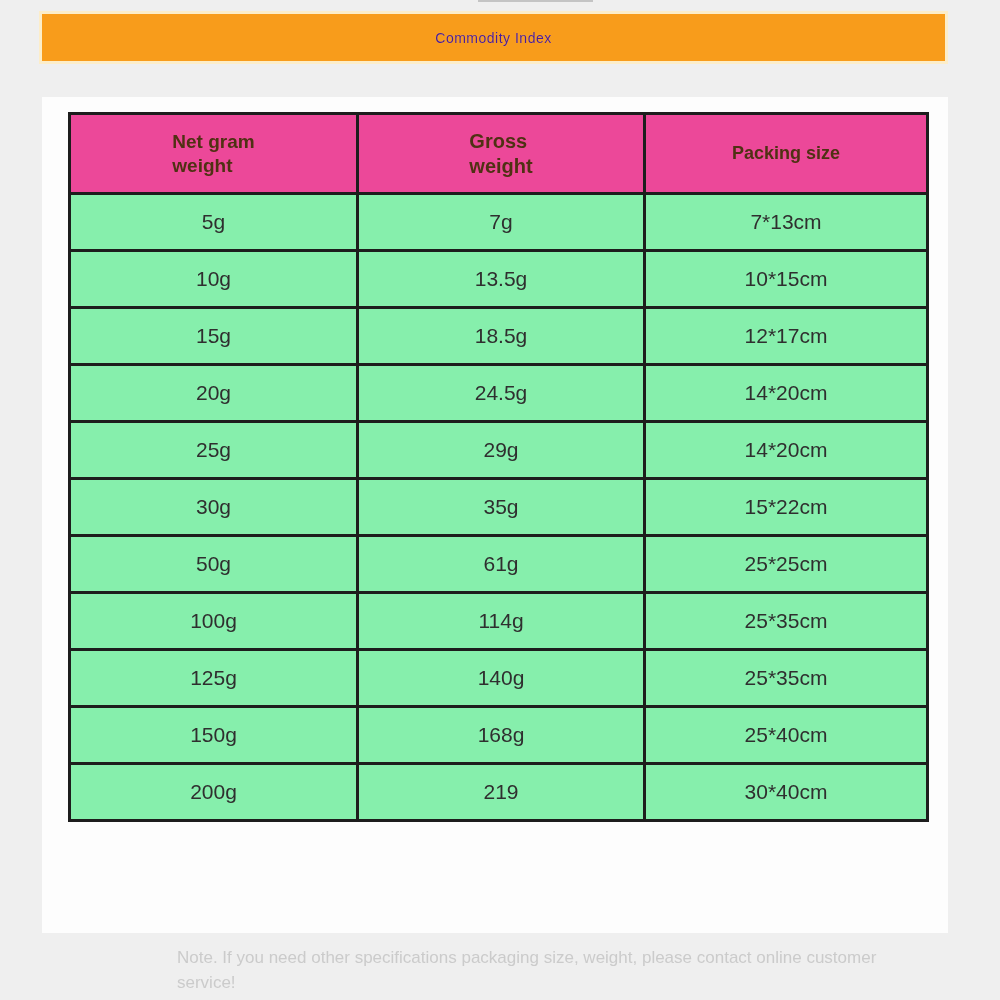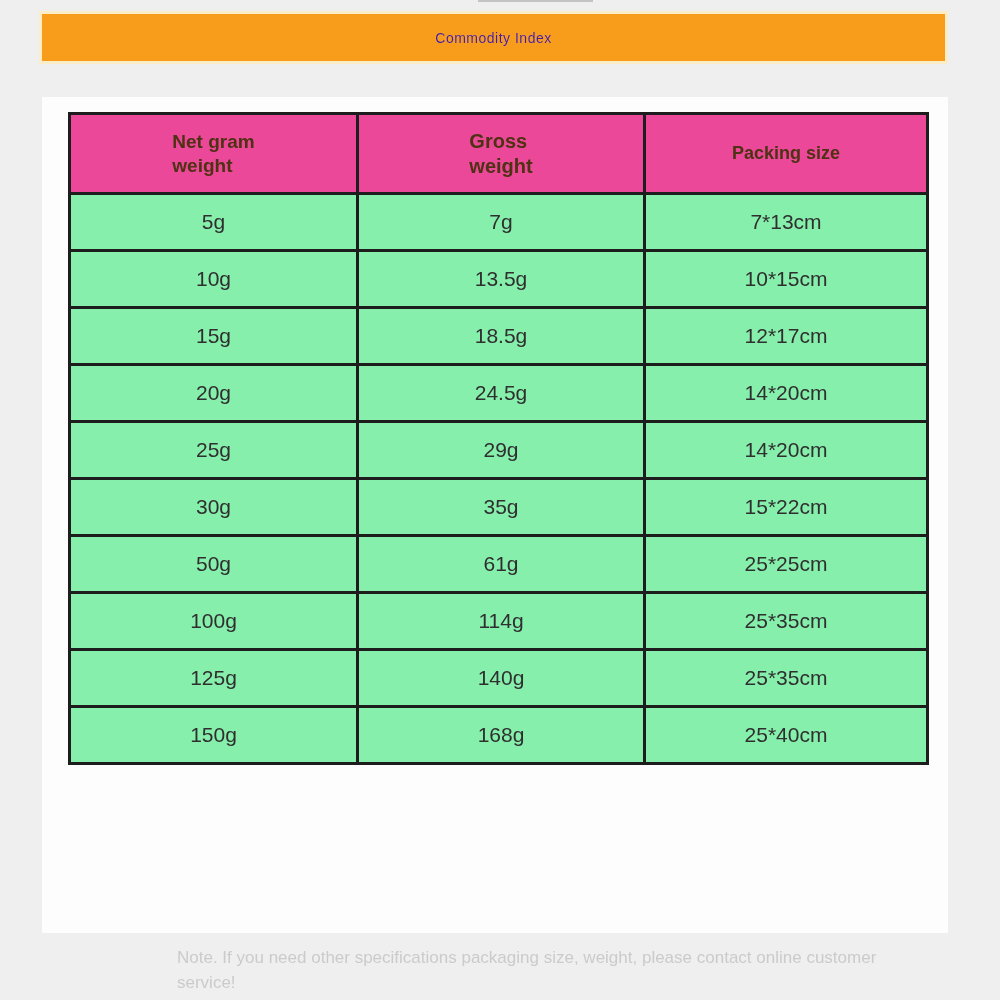--- a/index.html
+++ b/index.html
@@ -174,16 +174,21 @@
       <tr>
         <td class="col-net">125g</td>
         <td class="col-gross">140g</td>
         <td class="col-packing">25*35cm</td>
       </tr>
       <tr>
         <td class="col-net">150g</td>
         <td class="col-gross">168g</td>
         <td class="col-packing">25*40cm</td>
       </tr>
+      <tr>
+        <td class="col-net">200g</td>
+        <td class="col-gross">219</td>
+        <td class="col-packing">30*40cm</td>
+      </tr>
     </tbody>
 </table>
 
 <div class="footer-note">Note. If you need other specifications packaging size, weight, please contact online customer service!</div>
 
 </body></html>

